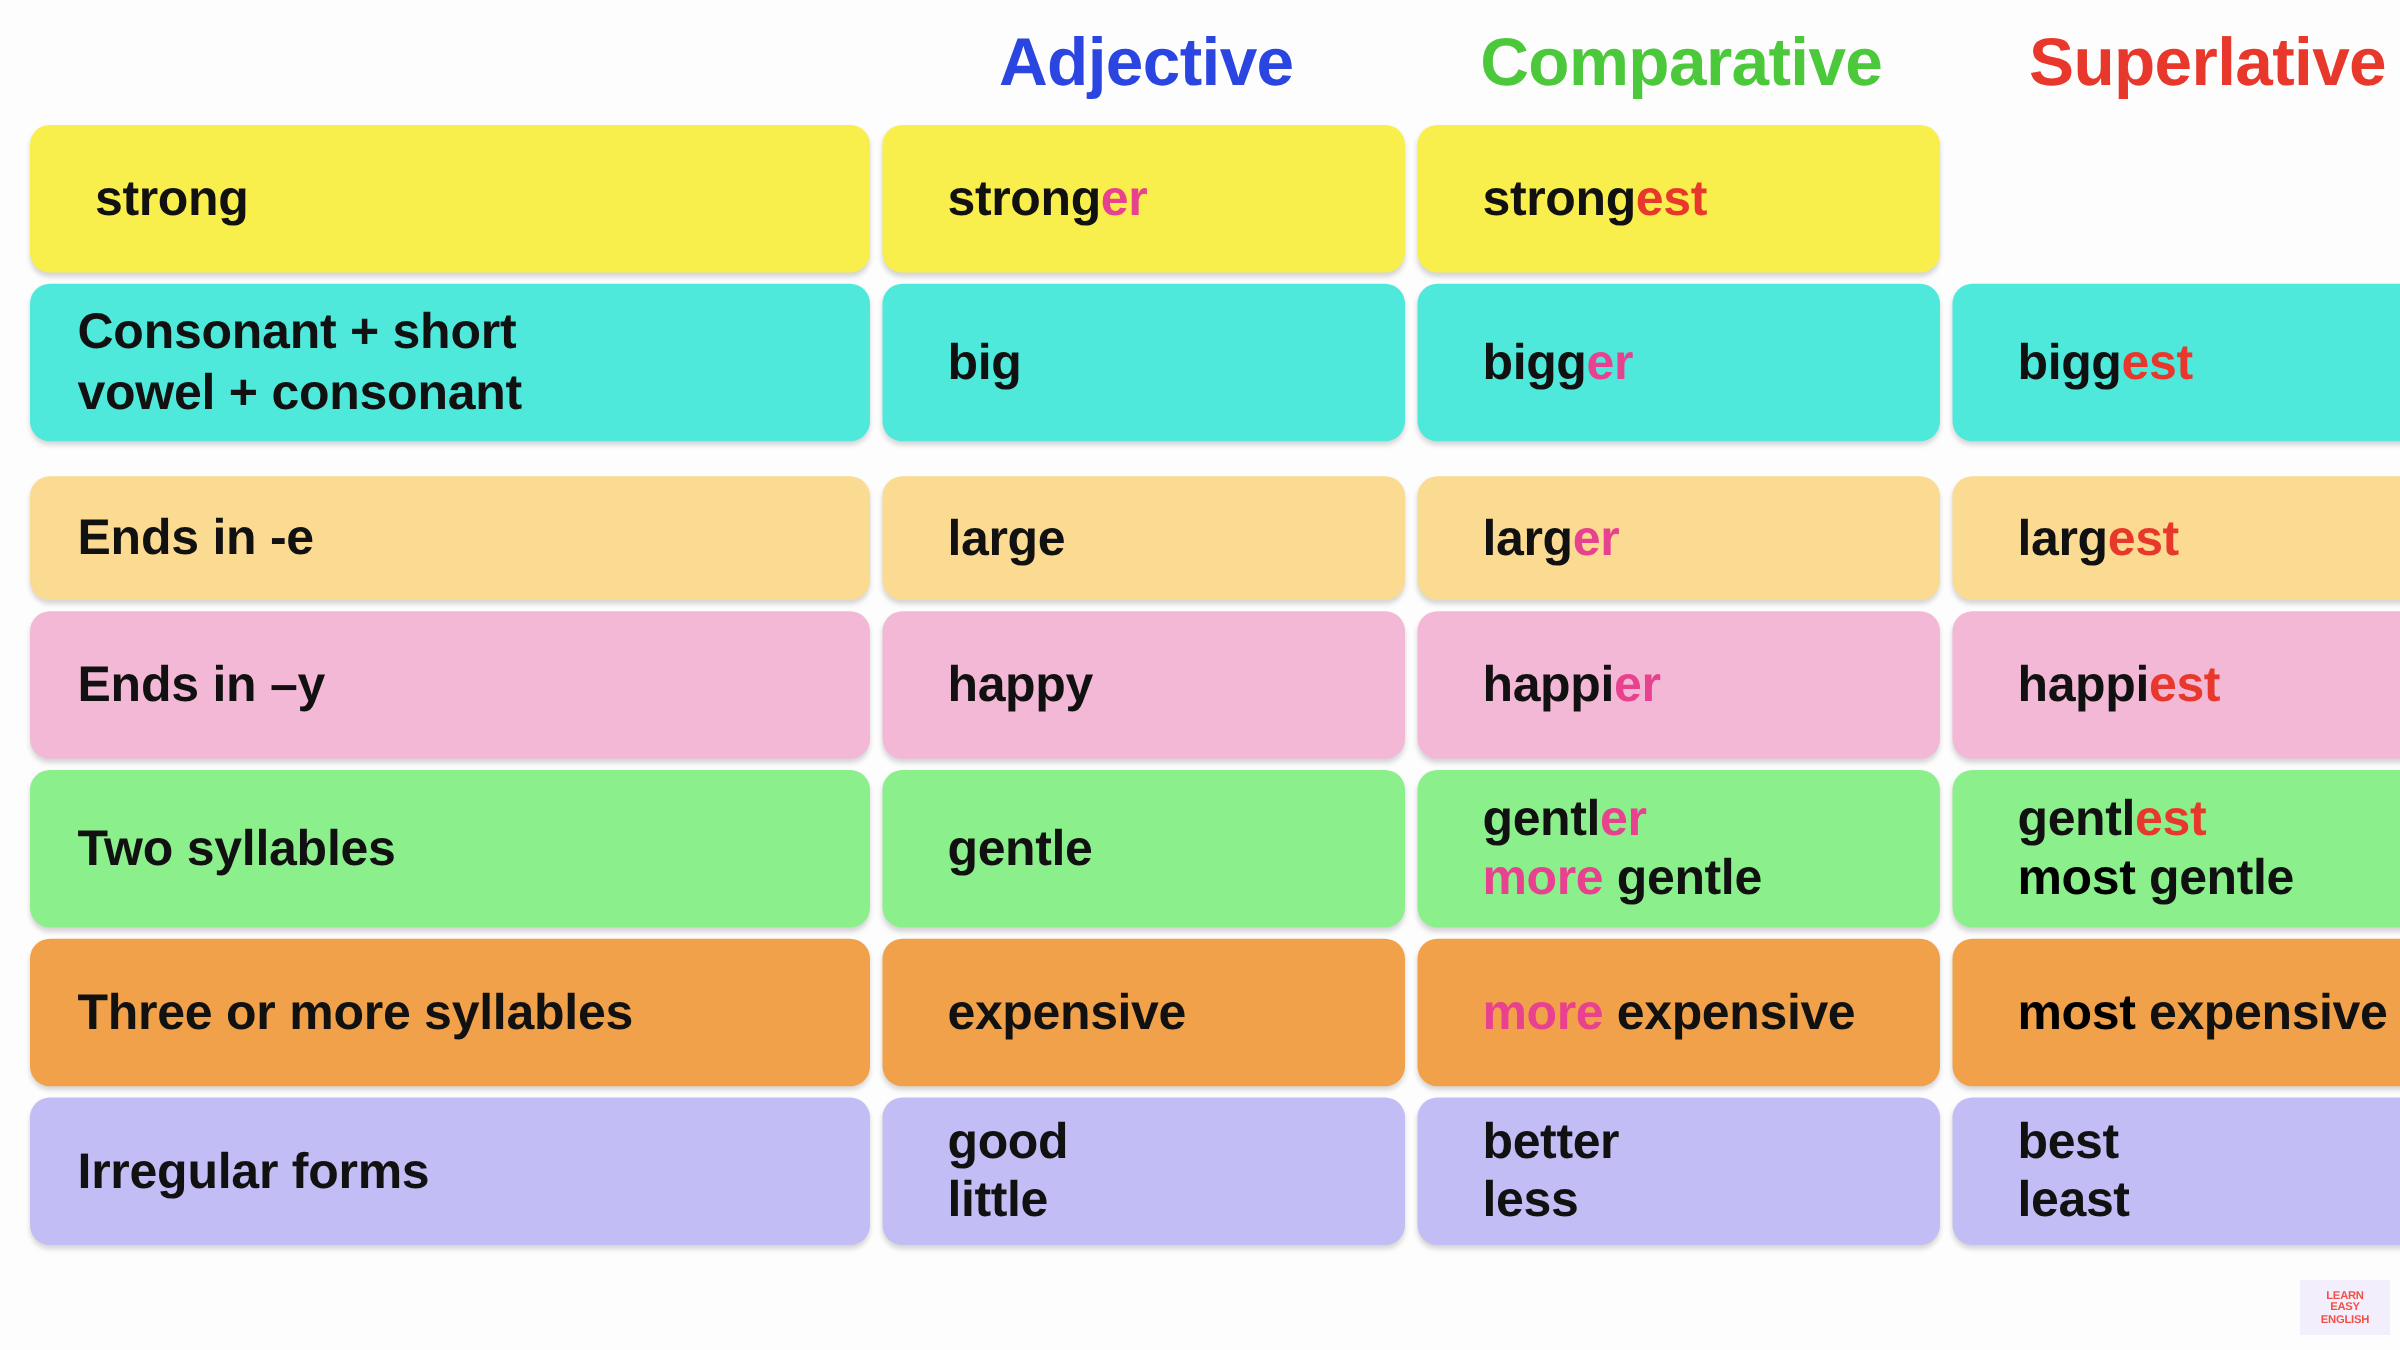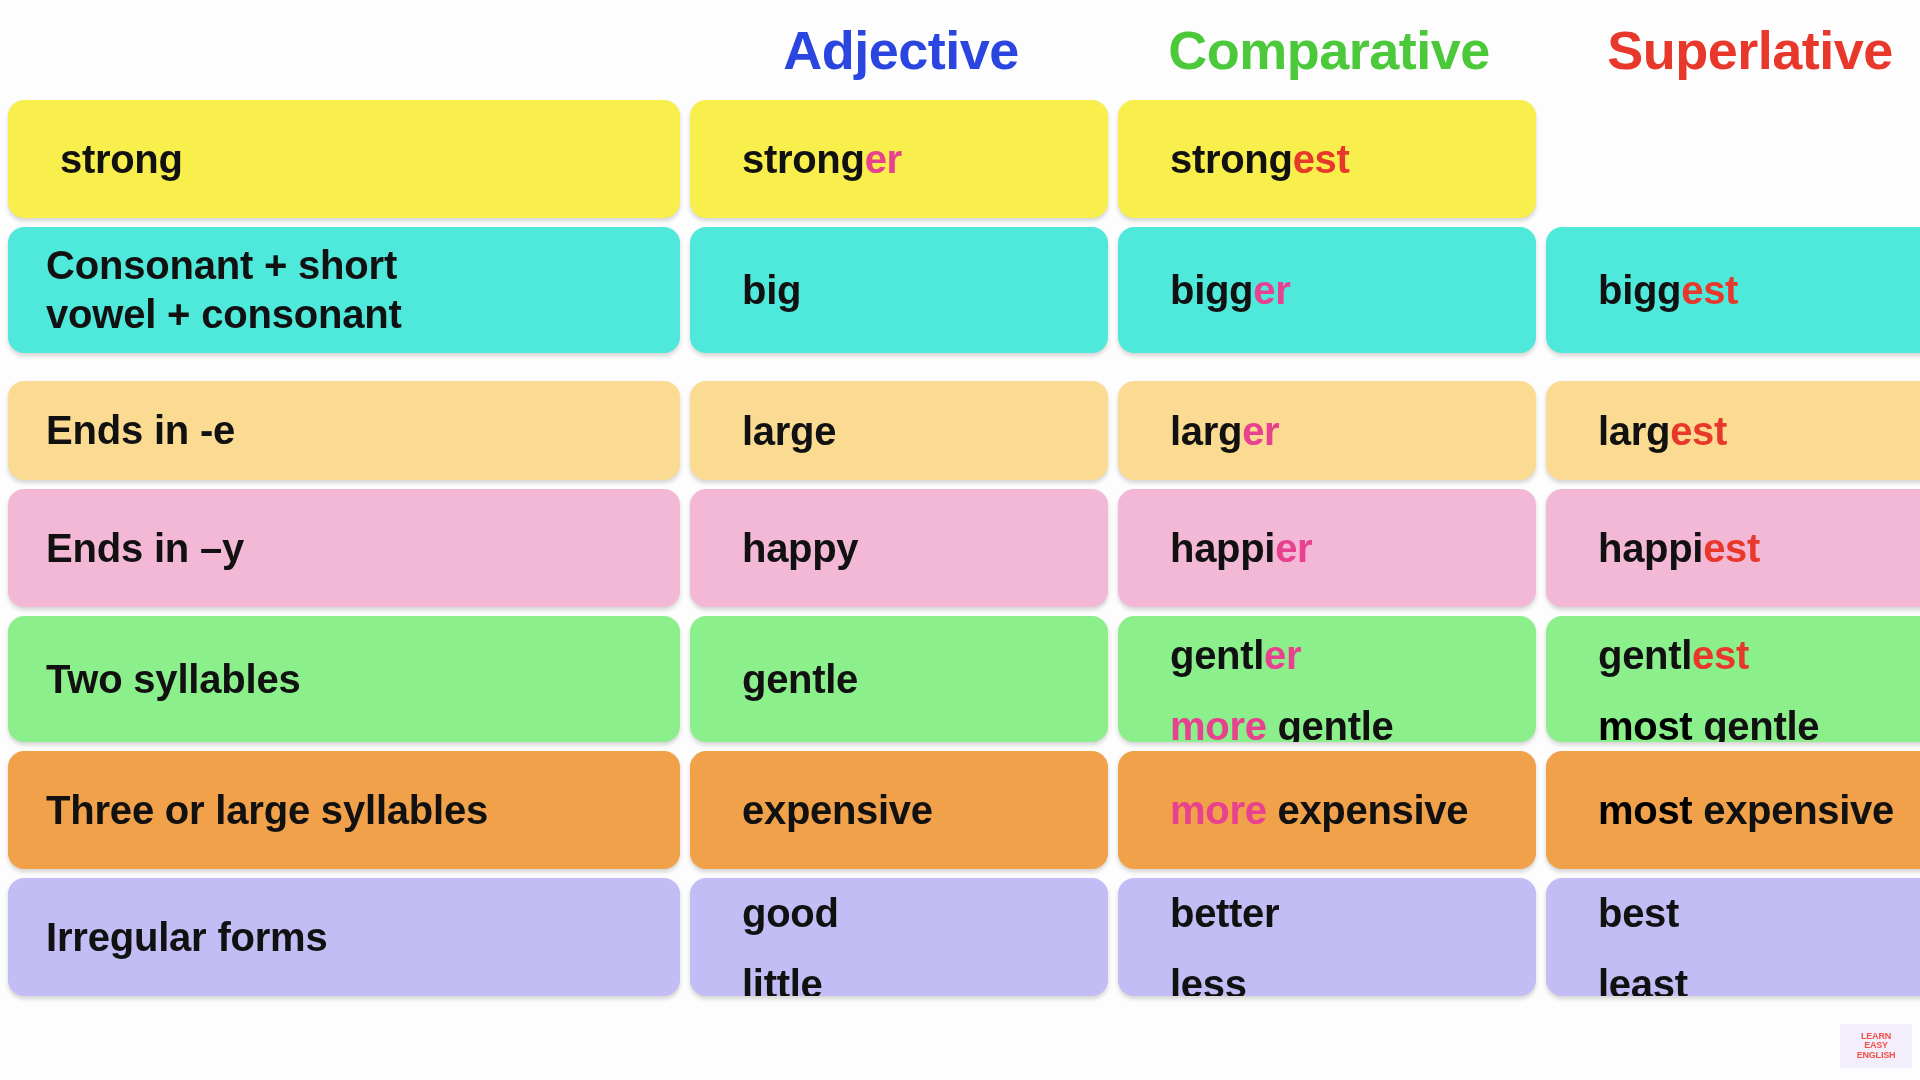--- a/index.html
+++ b/index.html
@@ -14,21 +14,21 @@
     font-family: "Liberation Sans", sans-serif;
     position: relative;
   }
 
   .sheet {
     position: relative;
     width: 1920px;
     height: 1080px;
     background: #fdfdfd;
     box-sizing: border-box;
-    padding: 0 8px;
+    padding: 0 24px;
   }
 
   
   .header-row {
     display: grid;
     grid-template-columns: 672px 418px 418px 404px;
     column-gap: 10px;
     height: 100px;
     align-items: center;
     padding-left: 2px;
@@ -87,21 +87,21 @@
     letter-spacing: -0.2px;
   }
   .word-text {
     font-size: 40px;
     font-weight: bold;
     color: #111111;
     line-height: 1.2;
     letter-spacing: -0.3px;
     white-space: nowrap;
   }
-  .word-text.l2 { line-height: 1.18; margin-top: 24px; }
+  .word-text.l2 { line-height: 1.18; }
 
   .suffix-er  { color: #E8418F; }
   .suffix-est { color: #E8382B; }
   .word-more  { color: #E8418F; }
   .word-most  { color: #000000; }
 
   
   .bg-yellow { background: #F8EE4C; }
   .bg-cyan   { background: #4FE9DC; }
   .bg-peach  { background: #FADB91; margin-top: 19px; }
@@ -224,21 +224,21 @@
         <div class="word-text l2"><span class="word-more">more</span><span> </span><span>gentle</span></div>
       </div>
       <div class="cell word bg-green">
         <div class="word-text l2"><span>gentl</span><span class="suffix-est">est</span></div>
         <div class="word-text l2"><span class="word-most">most</span><span> </span><span>gentle</span></div>
       </div>
     </div>
 
     <div class="row">
       <div class="cell rule bg-orange">
-        <div class="rule-text">Three or large syllables</div>
+        <div class="rule-text">Three or more syllables</div>
       </div>
       <div class="cell word bg-orange">
         <div class="word-text">expensive</div>
       </div>
       <div class="cell word bg-orange">
         <div class="word-text"><span class="word-more">more</span><span> </span><span>expensive</span></div>
       </div>
       <div class="cell word bg-orange">
         <div class="word-text"><span class="word-most">most</span><span> </span><span>expensive</span></div>
       </div>

